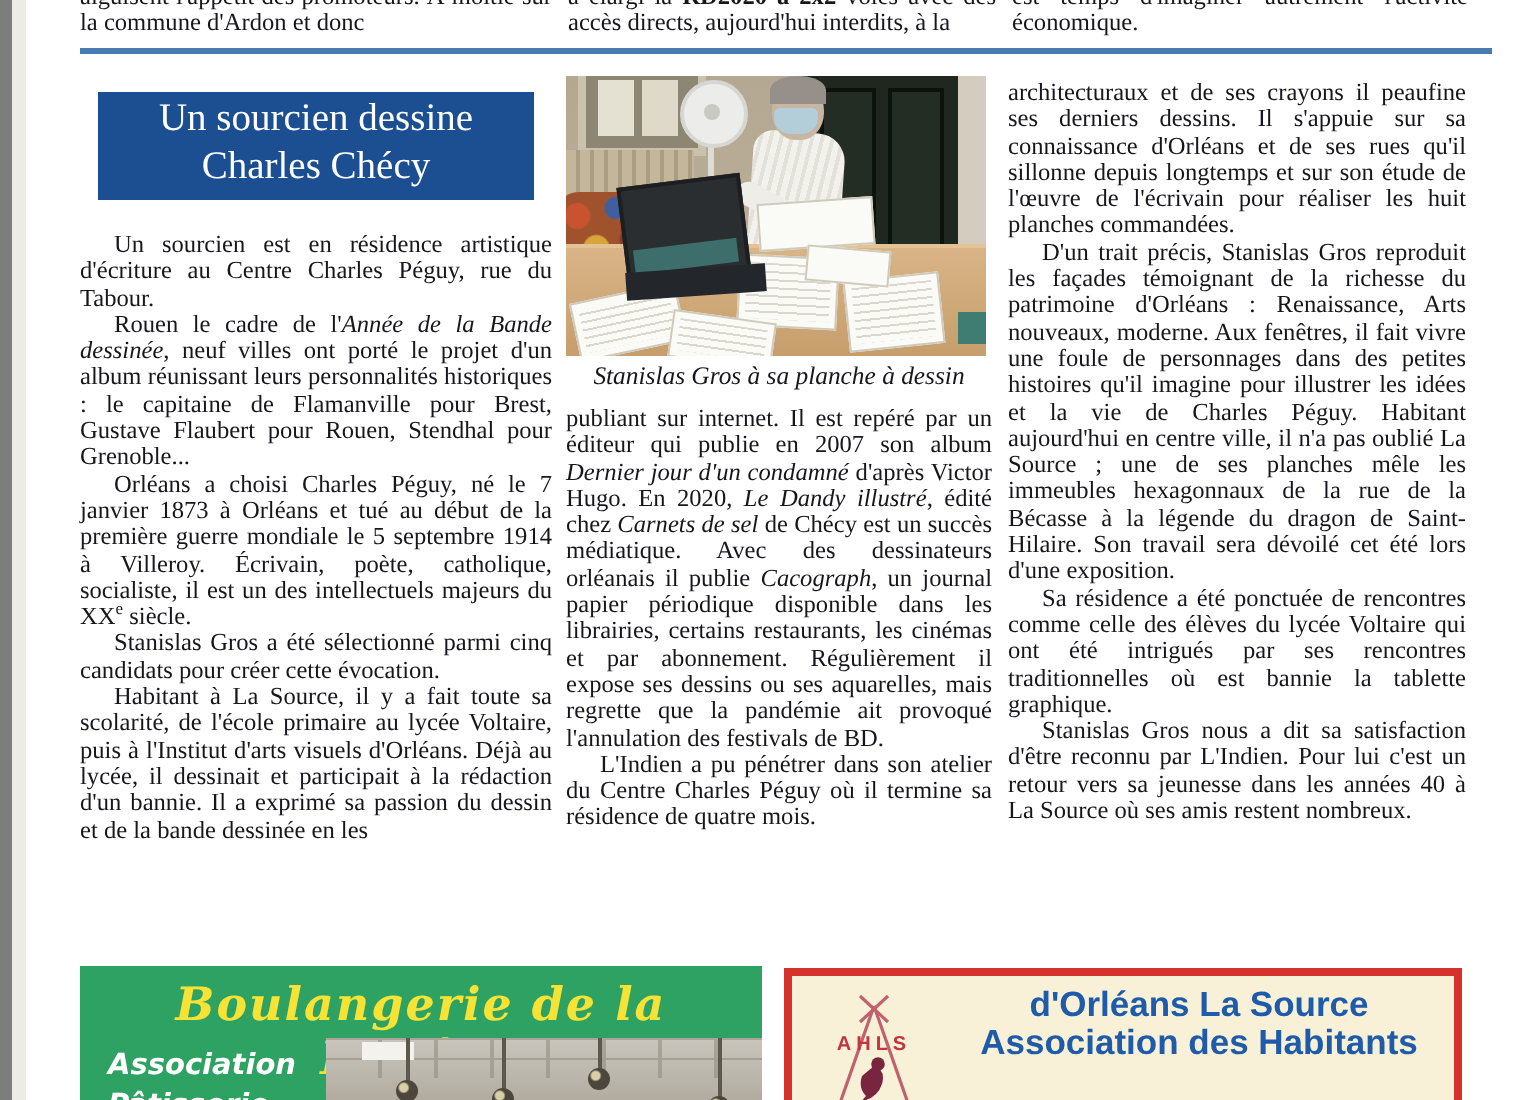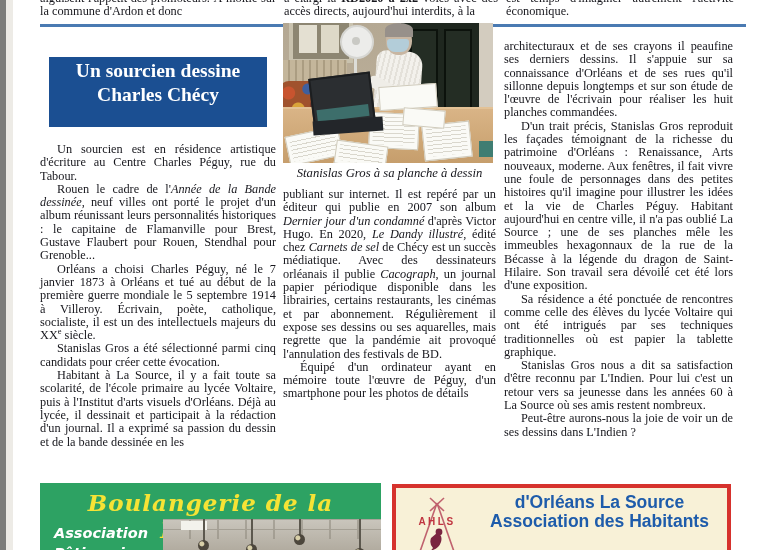--- a/index.html
+++ b/index.html
@@ -20,27 +20,27 @@
   .topclip{position:absolute;left:0;top:0;width:768px;height:19px;overflow:hidden;}
   .topstrip{display:flex;gap:8px;padding-left:40px;margin-top:-8px;}
   .topstrip .tcol1{width:236px;}
   .topstrip .tcol2{width:214px;}
   .topstrip .tcol3{width:228px;}
 
   .rule{position:absolute;left:40px;top:24px;width:706px;height:3px;background:#4a7ab2;}
 
   .col{position:absolute;}
   #col1{left:40px;top:45px;width:236px;}
-  #col2{left:283px;top:23px;width:213px;}
+  #col2{left:283px;top:38px;width:213px;}
   #col3{left:504px;top:40px;width:229px;}
 
   .title-box{
-    width:218px;margin:12px 6px 16px 9px;background:#1b4f92;
-    color:#ffffff;text-align:center;font-weight:bold;
-    font-size:19.5px;line-height:24px;padding:2px 0 20px;
+    width:218px;margin:1px 6px 16px 9px;background:#1b4f92;
+    color:#ffffff;text-align:center;font-weight:normal;
+    font-size:19.5px;line-height:24px;padding:2px 0 4px;
   }
   .title-line{display:block;}
 
   
   .photo{position:relative;width:210px;height:140px;overflow:hidden;background:linear-gradient(#b4a893,#bfb29c);margin-bottom:2px;}
   .ph-window{position:absolute;left:6px;top:0;width:56px;height:36px;background:#8d8672;border:4px solid #c9c2ae;border-top:none;}
   .ph-window .pane{position:absolute;left:6px;top:2px;width:18px;height:28px;background:#e4e0d2;box-shadow:22px 0 0 #ded9c8;}
   .ph-fan-head{position:absolute;left:57px;top:2px;width:30px;height:30px;border-radius:50%;background:#ececea;border:2px solid #d6d6d2;}
   .ph-fan-hub{position:absolute;left:69px;top:14px;width:8px;height:8px;border-radius:50%;background:#c9c9c4;}
   .ph-fan-pole{position:absolute;left:71px;top:33px;width:3px;height:35px;background:#ddddd8;}
@@ -131,21 +131,21 @@
 <div class="col" id="col1">
   <div class="title-box">
     <span class="title-line">Un sourcien  dessine</span>
     <span class="title-line">Charles Chécy</span>
   </div>
   <div>
       <p class="para"><span>Un sourcien est en résidence artistique d'écriture au Centre Charles Péguy, rue du Tabour.</span></p>
       <p class="para"><span>Rouen le cadre de l'</span><span class="it">Année de la Bande dessinée</span><span>, neuf villes ont porté le projet d'un album réunissant leurs personnalités historiques : le capitaine de Flamanville pour Brest, Gustave Flaubert pour Rouen, Stendhal pour Grenoble...</span></p>
       <p class="para"><span>Orléans a choisi Charles Péguy, né le 7 janvier 1873 à Orléans et tué au début de la première guerre mondiale le 5 septembre 1914 à Villeroy. Écrivain, poète, catholique, socialiste, il est un des intellectuels majeurs du XX</span><span class="sup">e</span><span> siècle.</span></p>
       <p class="para"><span>Stanislas Gros a été sélectionné parmi cinq candidats pour créer cette évocation.</span></p>
-      <p class="para"><span>Habitant à La Source, il y a fait toute sa scolarité, de l'école primaire au lycée Voltaire, puis à l'Institut d'arts visuels d'Orléans. Déjà au lycée, il dessinait et participait à la rédaction d'un journal. Il a exprimé sa passion du dessin et de la bande dessinée en les</span></p>
+      <p class="para"><span>Habitant à La Source, il y a fait toute sa scolarité, de l'école primaire au lycée Voltaire, puis à l'Institut d'arts visuels d'Orléans. Déjà au lycée, il dessinait et participait à la rédaction d'un bannie. Il a exprimé sa passion du dessin et de la bande dessinée en les</span></p>
     </div>
 </div>
 
 <div class="col" id="col2">
   <div class="photo">
     <div class="ph-window">
         <div class="pane"></div>
       </div>
     <div class="ph-radiator"></div>
     <div class="ph-fan-pole"></div>
@@ -180,31 +180,30 @@
         <div class="sq"></div>
       </div>
     <div class="ph-laptop-screen"></div>
     <div class="ph-laptop-glow"></div>
     <div class="ph-laptop-base"></div>
     <div class="ph-chair"></div>
   </div>
   <div class="caption">Stanislas Gros à sa planche à dessin</div>
   <div>
       <p class="para noindent"><span>publiant sur internet. Il est repéré par un éditeur qui publie en 2007 son album </span><span class="it">Dernier jour d'un condamné</span><span> d'après Victor Hugo. En 2020, </span><span class="it">Le Dandy illustré</span><span>, édité chez </span><span class="it">Carnets de sel</span><span> de Chécy est un succès médiatique. Avec des dessinateurs orléanais il publie </span><span class="it">Cacograph</span><span>, un journal papier périodique disponible dans les librairies, certains restaurants, les cinémas et par abonnement. Régulièrement il expose ses dessins ou ses aquarelles, mais regrette que la pandémie ait provoqué l'annulation des festivals de BD.</span></p>
-      <p class="para"><span>Équipé d'un ordinateur ayant en mémoire toute l'œuvre de Péguy, d'un smartphone pour les photos de détails</span></p>
+      <p class="para"><span>L'Indien a pu pénétrer dans son atelier du Centre Charles Péguy où il termine sa résidence de quatre mois.</span></p>
     </div>
 </div>
 
 <div class="col" id="col3">
   <div>
       <p class="para noindent"><span>architecturaux et de ses crayons il peaufine ses derniers dessins. Il s'appuie sur sa connaissance d'Orléans et de ses rues qu'il sillonne depuis longtemps et sur son étude de l'œuvre de l'écrivain pour réaliser les huit planches commandées.</span></p>
       <p class="para"><span>D'un trait précis, Stanislas Gros reproduit les façades témoignant de la richesse du patrimoine d'Orléans : Renaissance, Arts nouveaux, moderne. Aux fenêtres, il fait vivre une foule de personnages dans des petites histoires qu'il imagine pour illustrer les idées et la vie de Charles Péguy. Habitant aujourd'hui en centre ville, il n'a pas oublié La Source ; une de ses planches mêle les immeubles hexagonnaux de la rue de la Bécasse à la légende du dragon de Saint-Hilaire. Son travail sera dévoilé cet été lors d'une exposition.</span></p>
-      <p class="para"><span>Sa résidence a été ponctuée de rencontres comme celle des élèves du lycée Voltaire qui ont été intrigués par ses techniques traditionnelles où est papier la tablette graphique.</span></p>
-      <p class="para"><span>Stanislas Gros nous a dit sa satisfaction d'être reconnu par L'Indien. Pour lui c'est un retour vers sa jeunesse dans les années 60 à La Source où ses amis restent nombreux.</span></p>
-      <p class="para"><span>Peut-être aurons-nous la joie de voir un de ses dessins dans L'Indien ?</span></p>
+      <p class="para"><span>Sa résidence a été ponctuée de rencontres comme celle des élèves du lycée Voltaire qui ont été intrigués par ses rencontres traditionnelles où est bannie la tablette graphique.</span></p>
+      <p class="para"><span>Stanislas Gros nous a dit sa satisfaction d'être reconnu par L'Indien. Pour lui c'est un retour vers sa jeunesse dans les années 40 à La Source où ses amis restent nombreux.</span></p>
     </div>
 </div>
 
 <div class="ad-green">
   <div class="ad-green-title">Boulangerie de la Bolière</div>
   <div class="ad-green-sub">
     <span>Association</span>
     <span>Pâtisserie</span>
   </div>
   <div class="bakery">

